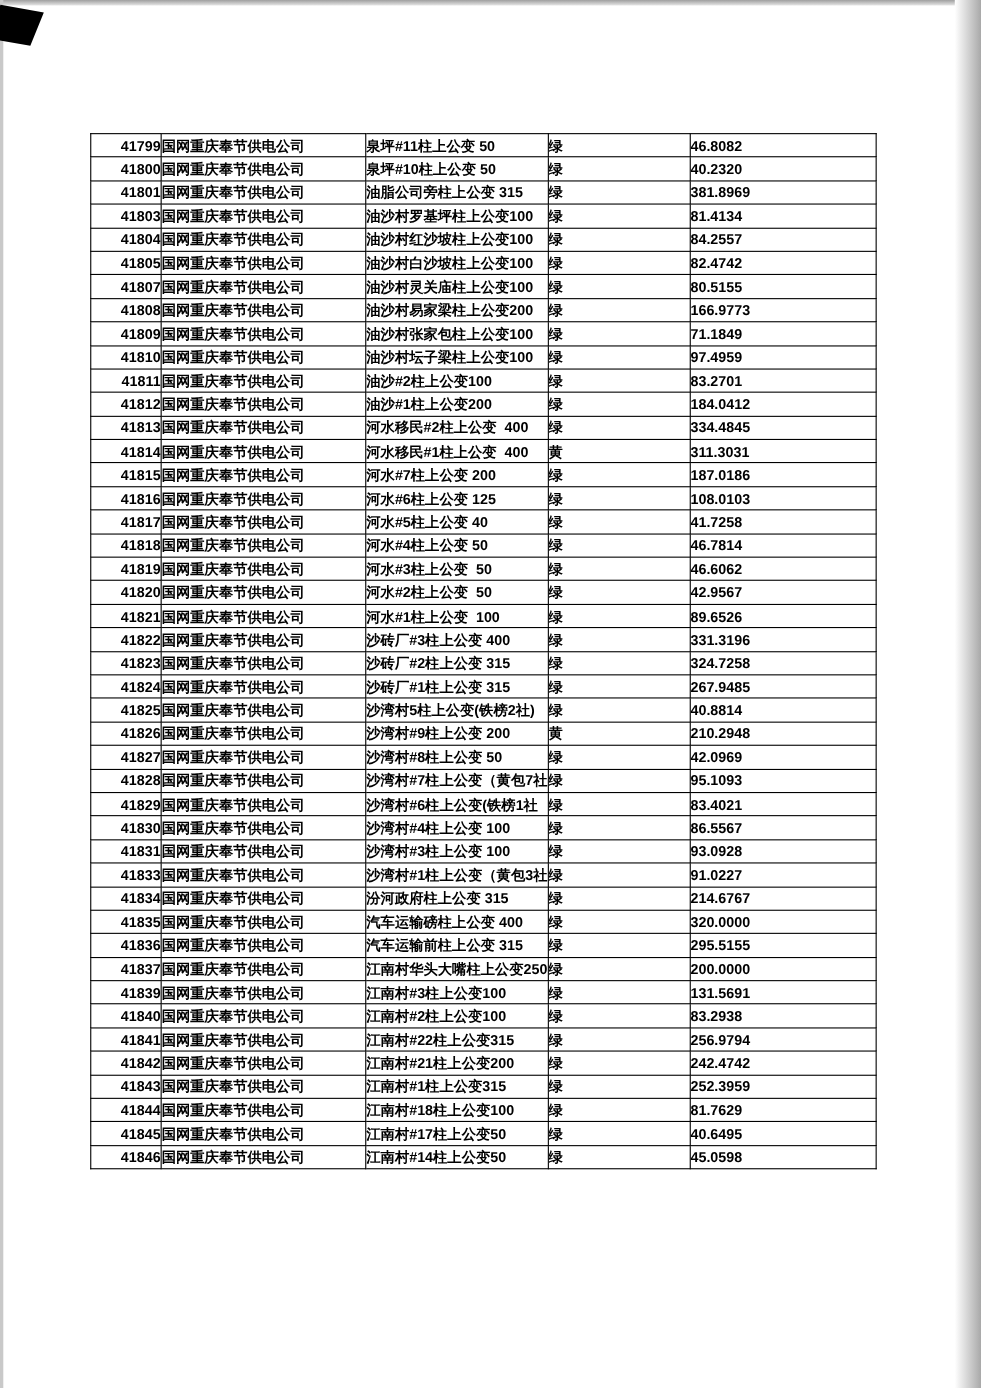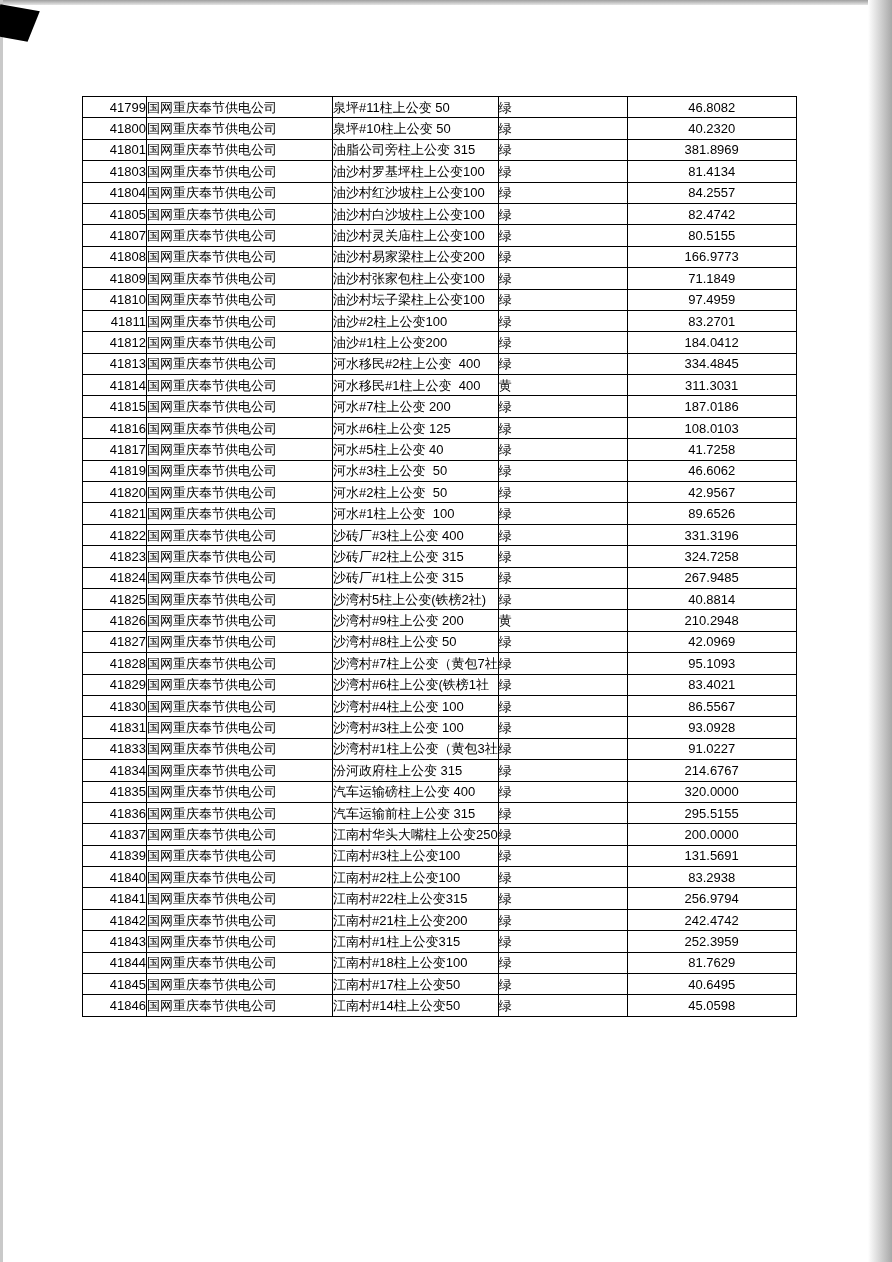--- a/index.html
+++ b/index.html
@@ -20,37 +20,37 @@
   .page-edge-left{
     position:absolute;top:0;left:0;width:3px;height:100%;
     background:#c9c9c9;
   }
   .corner-mark{
     position:absolute;top:7px;left:-6px;width:40px;height:32px;
     background:#000;
     transform:rotate(10deg) skewX(-12deg);
   }
   table.sheet-table{
-    position:absolute;left:82px;top:96px;
+    position:absolute;left:82px;top:121px;
     border-collapse:collapse;table-layout:fixed;
-    font-size:13px;font-weight:normal;line-height:1;
+    font-size:13px;font-weight:bold;line-height:1;
   }
   table.sheet-table td{
     border:1px solid #000;
     height:20.4px;
     padding:0;
     overflow:hidden;
     white-space:pre;
     vertical-align:middle;
   }
   td.col-id{width:63px;text-align:right;padding-right:7px}
   td.col-company{width:185px;padding-left:2px}
   td.col-name{width:160px;padding-left:3px}
   td.col-status{width:128px;padding-left:3px}
-  td.col-value{width:168px;text-align:center;padding-right:25px}
+  td.col-value{width:168px;text-align:left;padding-right:25px}
 </style>
 </head>
 <body>
 
 <div class="page-edge-top"></div>
 <div class="page-edge-left"></div>
 <div class="page-edge-right"></div>
 <div class="corner-mark"></div>
 
 <table class="sheet-table">
@@ -168,20 +168,27 @@
         <td class="col-value">108.0103</td>
       </tr>
       <tr>
         <td class="col-id">41817</td>
         <td class="col-company">国网重庆奉节供电公司</td>
         <td class="col-name">河水#5柱上公变 40</td>
         <td class="col-status">绿</td>
         <td class="col-value">41.7258</td>
       </tr>
       <tr>
+        <td class="col-id">41818</td>
+        <td class="col-company">国网重庆奉节供电公司</td>
+        <td class="col-name">河水#4柱上公变 50</td>
+        <td class="col-status">绿</td>
+        <td class="col-value">46.7814</td>
+      </tr>
+      <tr>
         <td class="col-id">41819</td>
         <td class="col-company">国网重庆奉节供电公司</td>
         <td class="col-name">河水#3柱上公变  50</td>
         <td class="col-status">绿</td>
         <td class="col-value">46.6062</td>
       </tr>
       <tr>
         <td class="col-id">41820</td>
         <td class="col-company">国网重庆奉节供电公司</td>
         <td class="col-name">河水#2柱上公变  50</td>

